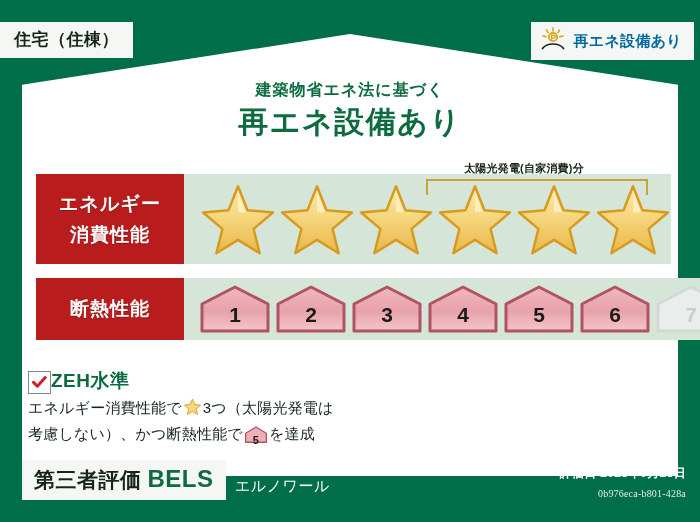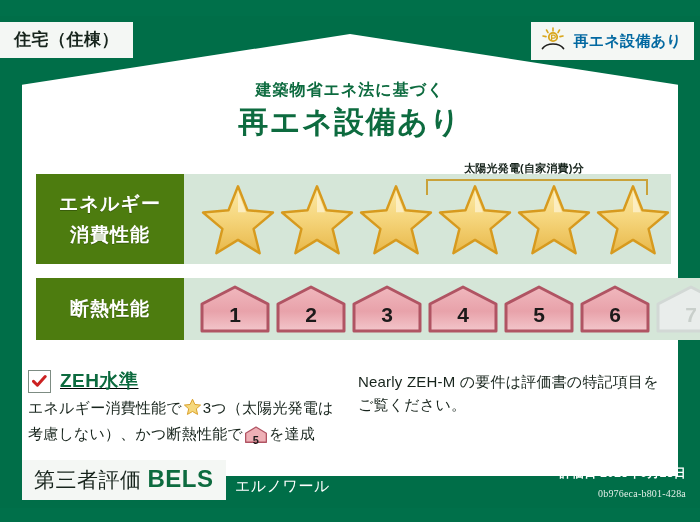--- a/index.html
+++ b/index.html
@@ -53,21 +53,21 @@
     position:absolute;left:0;right:0;top:86px;text-align:center;
     font-size:30px;font-weight:bold;color:#0d6b3f;letter-spacing:1.5px;
   }
 
   
   .row{position:absolute;display:flex;align-items:stretch;}
   .row-energy{left:36px;top:158px;width:628px;height:90px;}
   .row-insul{left:36px;top:262px;width:628px;height:62px;}
 
   .row-label{
-    background:#4d7c0f;color:#ffffff;
+    background:#b91c1c;color:#ffffff;
     width:148px;flex:0 0 148px;
     display:flex;flex-direction:column;align-items:center;justify-content:center;
     font-weight:bold;font-size:19px;line-height:1.22;letter-spacing:1px;
     text-shadow:0 1px 0 rgba(0,0,0,.25);
   }
   .row-label .l2{margin-top:7px;}
   .row-body{
     flex:1;background:#d5e6d8;position:relative;
     display:flex;align-items:center;
   }
@@ -95,21 +95,21 @@
     position:absolute;left:0;right:0;bottom:7px;text-align:center;
     font-size:21px;font-weight:bold;color:#1c1a1a;
   }
   .hbox.off .num{color:#c9cfcb;}
 
   
   .crit{position:absolute;}
   .crit-left{left:28px;top:352px;width:320px;}
   .crit-right{left:358px;top:352px;width:310px;}
 
-  .crit-head{display:flex;align-items:center;gap:9px;text-decoration:underline;}
+  .crit-head{display:flex;align-items:flex-end;}
   .checkbox{
     width:21px;height:21px;flex:0 0 21px;
     border:1.5px solid #7d8c83;background:#ffffff;
     display:flex;align-items:center;justify-content:center;
   }
   .crit-title{font-size:19px;font-weight:bold;color:#0d6b3f;letter-spacing:.5px;}
   .crit-body{
     margin-top:3px;font-size:15px;color:#17241c;line-height:1.52;letter-spacing:.2px;
   }
   .inline-star{vertical-align:-3px;margin:0 1px;}
@@ -119,21 +119,21 @@
     font-size:11px;font-weight:bold;color:#1c1a1a;
   }
   .zehm-logo{display:inline-flex;align-items:center;vertical-align:-7px;margin-left:6px;}
 
   
   .footer-chip{
     position:absolute;left:22px;bottom:8px;
     background:#f4f7f4;padding:5px 12px 6px 12px;
     display:flex;align-items:baseline;gap:6px;z-index:8;
   }
-  .footer-chip .f1{font-size:21px;font-weight:normal;color:#17241c;letter-spacing:.5px;}
+  .footer-chip .f1{font-size:21px;font-weight:bold;color:#17241c;letter-spacing:.5px;}
   .footer-chip .f2{font-size:24px;font-weight:bold;color:#0d6b3f;letter-spacing:.5px;}
   .footer-name{
     position:absolute;left:235px;bottom:12px;
     font-size:15px;color:#ffffff;letter-spacing:.5px;z-index:8;
   }
   .footer-date{
     position:absolute;right:14px;bottom:26px;
     font-size:12px;font-weight:bold;color:#ffffff;letter-spacing:.3px;z-index:8;
   }
   .footer-id{
@@ -368,21 +368,20 @@
     <div class="crit-body">
       <span>エネルギー消費性能で</span><span class="inline-star"><svg width="19" height="18" viewBox="0 0 24 24">
             <path d="M12 1.6 L15.2 8.6 L22.8 9.4 L17.1 14.4 L18.8 21.9 L12 18 L5.2 21.9 L6.9 14.4 L1.2 9.4 L8.8 8.6 Z" fill="#f5d87d" stroke="#d79a1e" stroke-width="1.2" stroke-linejoin="round"></path>
           </svg></span><span>3つ（太陽光発電は考慮しない）、かつ断熱性能で</span><span class="inline-house"><svg width="22" height="17" viewBox="0 0 34 26">
             <path d="M1 11 L17 1.5 L33 11 L33 25 L1 25 Z" fill="#eeb0b6" stroke="#b05463" stroke-width="2" stroke-linejoin="round"></path>
           </svg><span class="n">5</span></span><span>を達成</span>
     </div>
   </div>
 
   <div class="crit crit-right">
-    <div class="crit-body">Nearly ZEH-M の要件は評価書の特記項目をご覧ください。</div>
   </div>
 
   <div class="footer-chip">
     <span class="f1">第三者評価</span>
     <span class="f2">BELS</span>
   </div>
   <div class="footer-name">エルノワール</div>
   <div class="footer-date">
     <span>評価日</span>
     <span>2025年9月25日</span>

